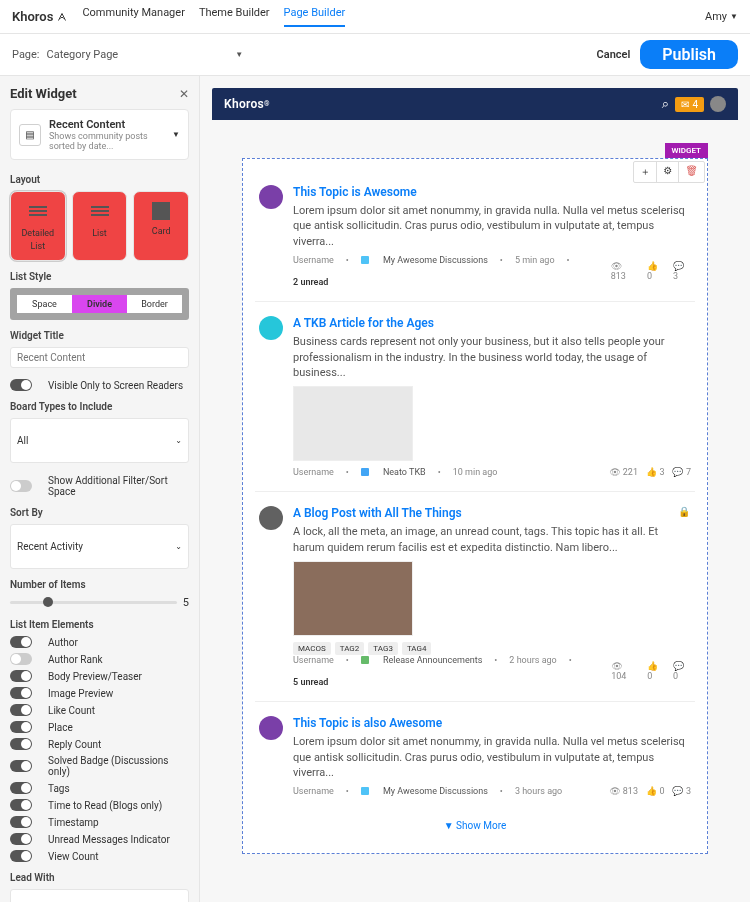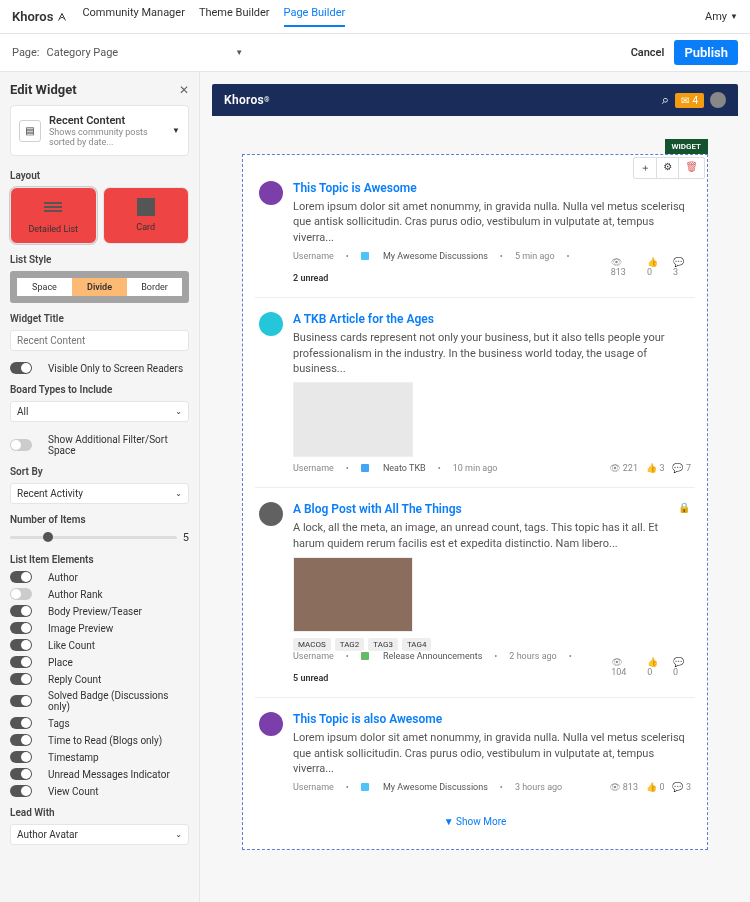--- a/index.html
+++ b/index.html
@@ -8,61 +8,61 @@
 .brand{font-weight:600;font-size:13px;display:flex;align-items:center;gap:3px}
 .topnav{display:flex;gap:14px;margin-left:14px}
 .topnav a{color:#333;text-decoration:none;padding-bottom:6px}
 .topnav a.active{color:#0a7ef8;border-bottom:2px solid #0a7ef8}
 .topbar .spacer{flex:1}
 .user{display:flex;align-items:center;gap:3px;font-size:11px}
 .subbar{display:flex;align-items:center;padding:6px 12px;border-bottom:1px solid #e5e5e5;font-size:11px}
 .subbar .page{color:#555;display:flex;align-items:center;gap:7px}
 .subbar .spacer{flex:1}
 .btn-cancel{font-weight:600;margin-right:10px;cursor:pointer}
-.btn-publish{background:#0a7ef8;color:#fff;border:none;padding:5px 10px;border-radius:3px;font-weight:600;font-size:13px;cursor:pointer}
+.btn-publish{background:#0a7ef8;color:#fff;border:none;padding:5px 22px;border-radius:10px;font-weight:600;font-size:16px;cursor:pointer}
 .main{display:flex}
 .panel{width:200px;background:#f5f5f5;padding:10px;min-height:860px;border-right:1px solid #e5e5e5}
 .panel-head{display:flex;align-items:center;justify-content:space-between;margin-bottom:8px}
 .panel-head h3{font-size:13px;font-weight:700}
 .close{font-size:12px;cursor:pointer;color:#666}
 .widget-card{background:#fff;border:1px solid #e5e5e5;border-radius:4px;padding:8px;display:flex;gap:8px;align-items:center;margin-bottom:14px}
 .widget-card .ic{width:22px;height:22px;border:1px solid #d0d0d0;border-radius:3px;display:flex;align-items:center;justify-content:center;font-size:10px}
 .widget-card .info{flex:1}
 .widget-card .title{font-weight:600;font-size:11px}
 .widget-card .desc{color:#888;font-size:9px}
 .section-label{font-size:10px;color:#444;font-weight:600;margin:10px 0 6px}
 .layout-row{display:flex;gap:6px}
 .layout-opt{flex:1;background:#ef4444;border:1px solid #e5e5e5;border-radius:7px;padding:8px 4px;text-align:center;cursor:pointer}
 .layout-opt.active{box-shadow:0 0 0 1px #ccc}
 .layout-opt .shape{height:22px;display:flex;flex-direction:column;align-items:center;justify-content:center;gap:2px;margin-bottom:4px}
 .layout-opt .shape .ln{width:18px;height:2px;background:#555}
 .layout-opt .shape.card{background:#555;width:18px;height:18px;margin:2px auto 4px}
 .layout-opt span{font-size:9px}
 .seg{display:flex;border:7px solid #a3a3a3;border-radius:3px;overflow:hidden;background:#fff}
 .seg .segb{flex:1;text-align:center;padding:4px 0;font-size:9px;cursor:pointer}
-.seg .segb.active{background:#fdba74;font-weight:600}
+.seg .segb.active{background:#d946ef;font-weight:600}
 .inp{width:100%;border:1px solid #e5e5e5;border-radius:3px;background:#fff;padding:4px 6px;font-size:10px;margin-bottom:6px}
 .toggle-row{display:flex;align-items:center;gap:16px;font-size:10px;margin:5px 0}
 .toggle{width:22px;height:12px;border-radius:6px;background:#ccc;position:relative;cursor:pointer;flex-shrink:0}
 .toggle:after{content:'';position:absolute;width:10px;height:10px;border-radius:50%;background:#fff;top:1px;left:1px;transition:.1s}
 .toggle.on{background:#555}
 .toggle.on:after{left:11px}
-.select{width:100%;border:1px solid #e5e5e5;border-radius:3px;background:#fff;padding:4px 6px;font-size:10px;display:flex;justify-content:space-between;align-items:center;cursor:pointer}
+.select{width:100%;border:1px solid #e5e5e5;border-radius:3px;background:#fff;padding:16px 6px;font-size:10px;display:flex;justify-content:space-between;align-items:center;cursor:pointer}
 .slider-row{display:flex;align-items:center;gap:6px}
 .slider{flex:1;height:3px;background:#ddd;border-radius:2px;position:relative}
 .slider .thumb{width:10px;height:10px;border-radius:50%;background:#555;position:absolute;top:-4px;left:20%}
 .canvas{flex:1;background:#f7f7f7;padding:12px}
 .preview-hdr{background:#1a2d5a;color:#fff;padding:8px 12px;display:flex;align-items:center;border-radius:2px 2px 0 0}
 .preview-hdr .logo{font-weight:600;font-size:12px;letter-spacing:.3px}
 .preview-hdr .spacer{flex:1}
 .preview-hdr .msg{background:#f39c12;color:#fff;padding:2px 6px;border-radius:2px;font-size:10px;margin:0 6px;display:flex;align-items:center;gap:3px}
 .preview-hdr .avc{width:16px;height:16px;border-radius:50%;background:#888}
 .widget-area{padding:38px 30px;position:relative}
 .widget-box{border:1px dashed #5b7fd6;background:#fff;position:relative;padding:12px}
-.widget-tab{position:absolute;top:-16px;right:-1px;background:#14532d;color:#fff;font-size:8px;font-weight:600;padding:3px 7px}
+.widget-tab{position:absolute;top:-16px;right:-1px;background:#a21caf;color:#fff;font-size:8px;font-weight:600;padding:3px 7px}
 .widget-tools{position:absolute;top:2px;right:2px;display:flex;background:#fff;border:1px solid #ddd;border-radius:2px}
 .widget-tools .tb{padding:3px 6px;border-right:1px solid #ddd;font-size:10px;cursor:pointer}
 .widget-tools .tb:last-child{border:none;color:#d9534f}
 .post{display:flex;gap:10px;padding:14px 4px;border-bottom:1px solid #eee}
 .post:last-of-type{border:none}
 .post .av{width:24px;height:24px;border-radius:50%;flex-shrink:0}
 .post .body{flex:1;min-width:0}
 .post h4{color:#0a7ef8;font-size:12px;font-weight:600;margin-bottom:4px}
 .post .txt{font-size:11px;color:#555;line-height:1.4;margin-bottom:6px}
 .post .meta{font-size:9px;color:#888;display:flex;align-items:center;gap:12px;flex-wrap:wrap}
@@ -126,20 +126,25 @@
       <span class="chev">▼</span>
     </div>
 
     <div class="section-label">Layout</div>
     <div class="layout-row">
       <div class="layout-opt active"><div class="shape">
             <div class="ln"></div>
             <div class="ln"></div>
             <div class="ln"></div>
           </div><span>Detailed List</span></div>
+      <div class="layout-opt"><div class="shape">
+            <div class="ln"></div>
+            <div class="ln"></div>
+            <div class="ln"></div>
+          </div><span>List</span></div>
       <div class="layout-opt"><div class="shape card"></div><span>Card</span></div>
     </div>
 
     <div class="section-label">List Style</div>
     <div class="seg">
       <div class="segb">Space</div>
       <div class="segb active">Divide</div>
       <div class="segb">Border</div>
     </div>
 

